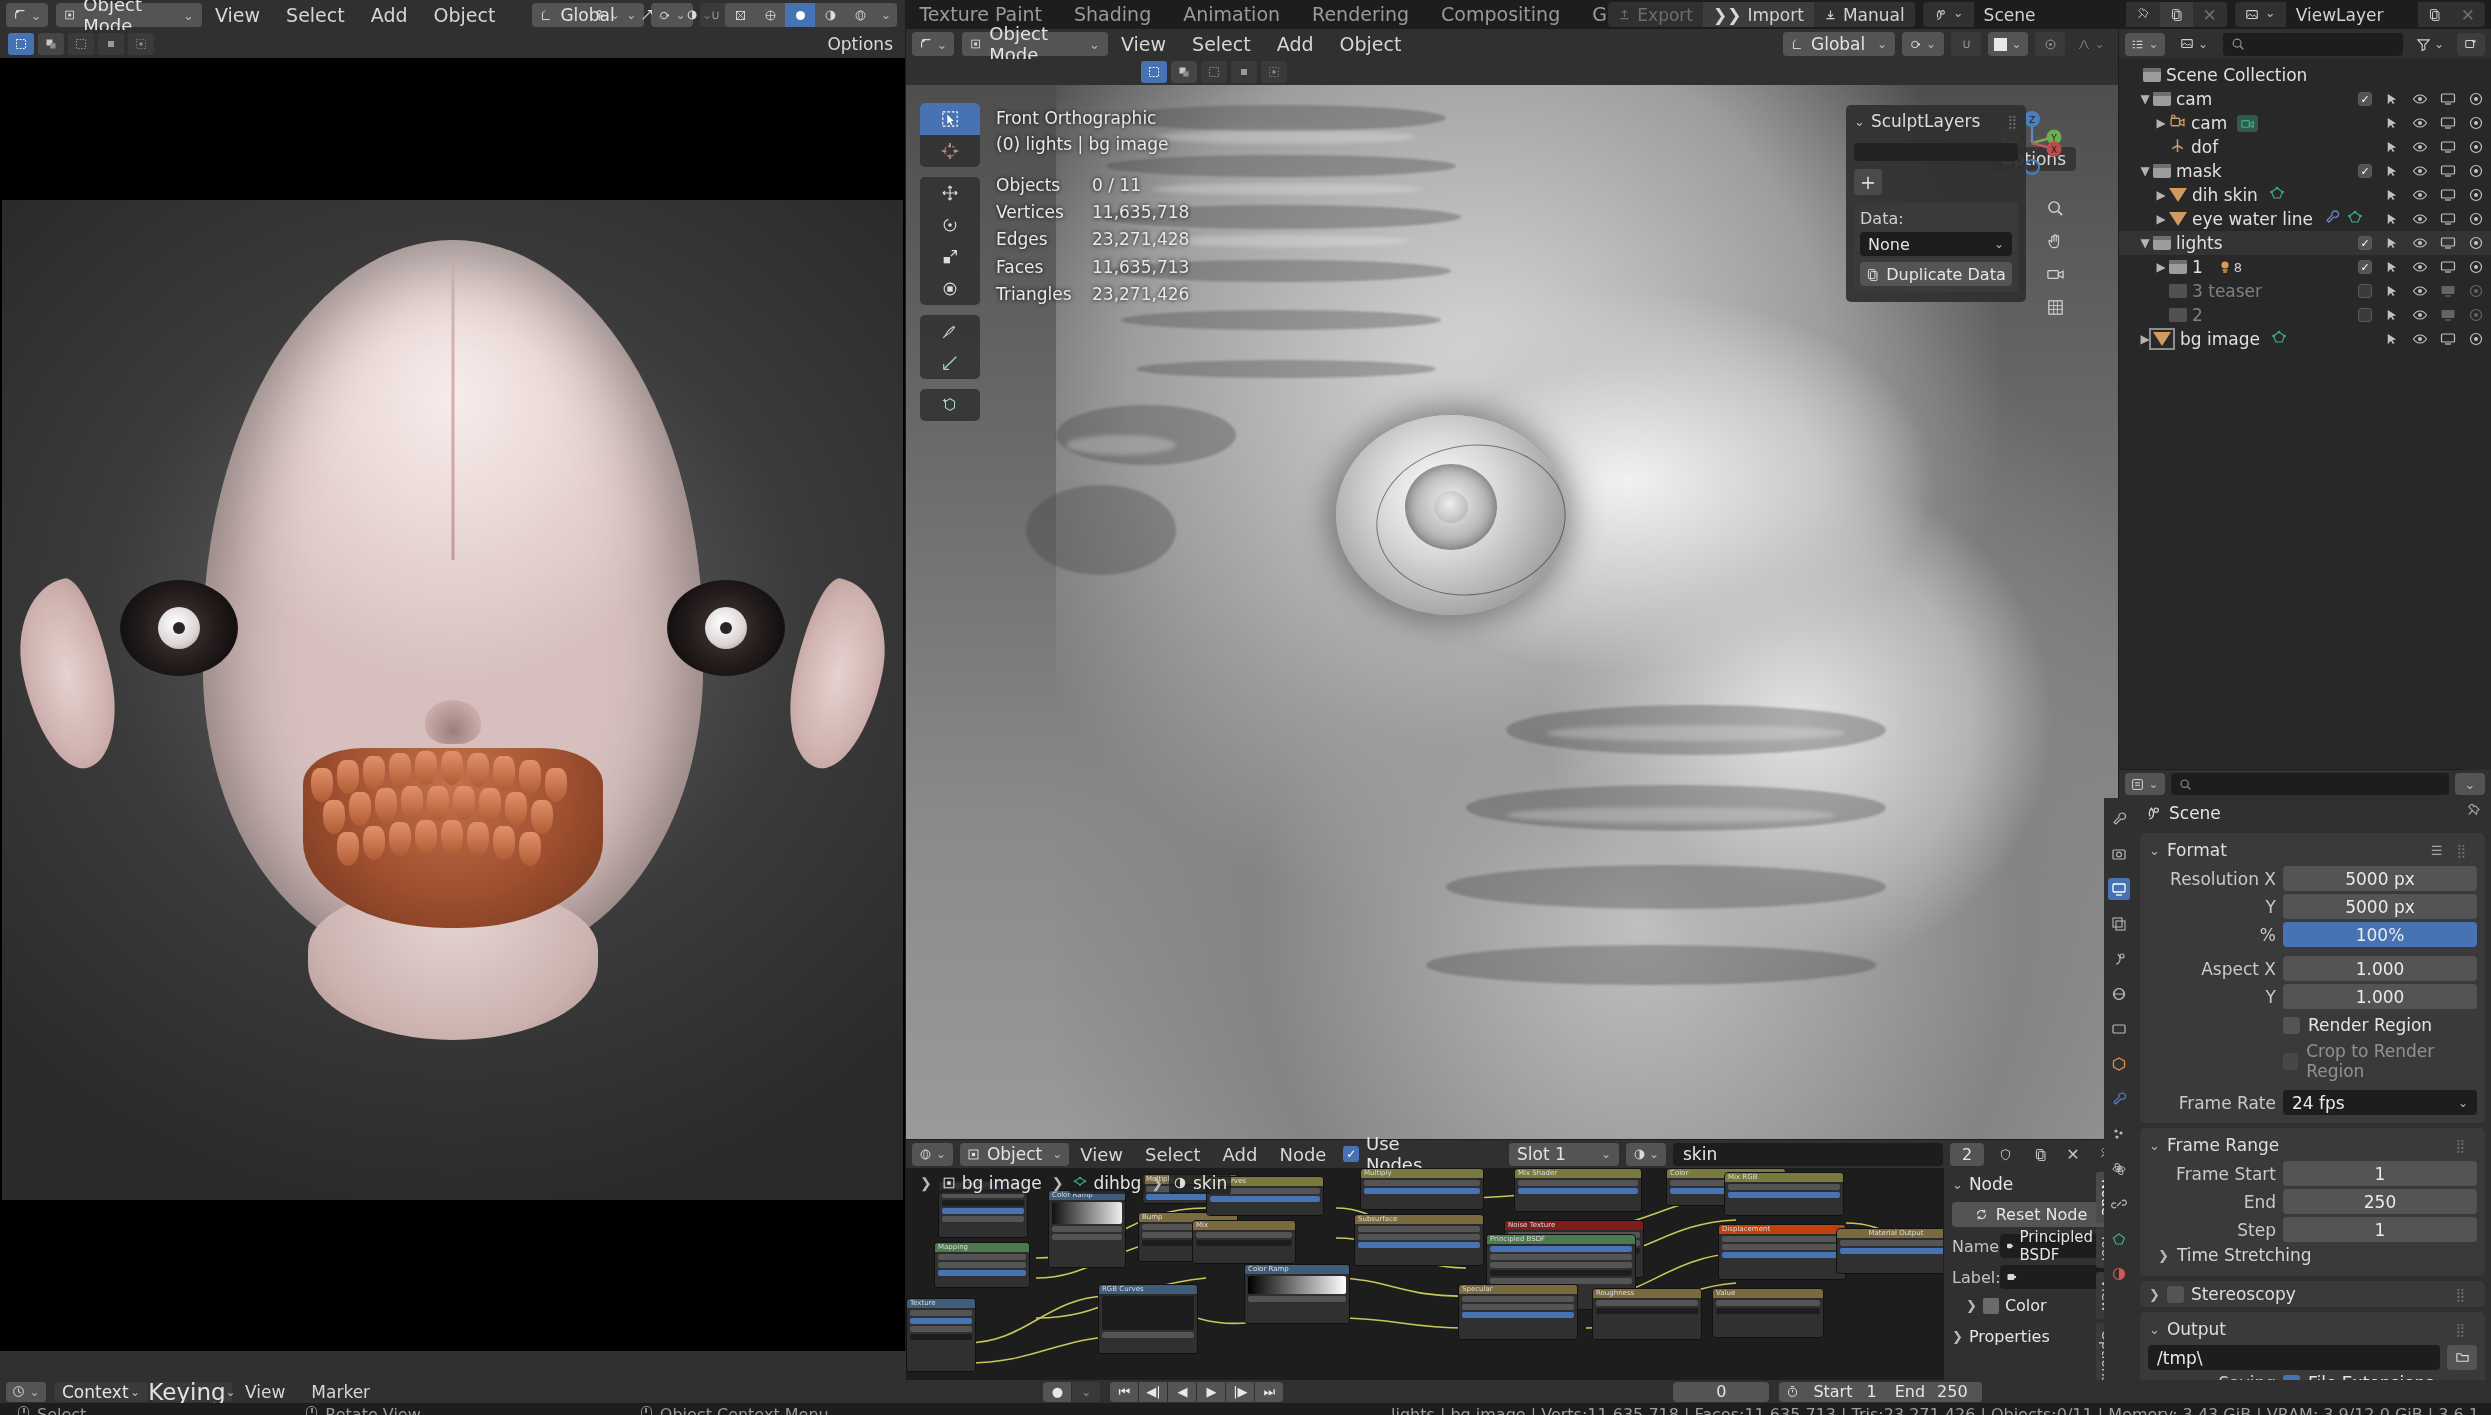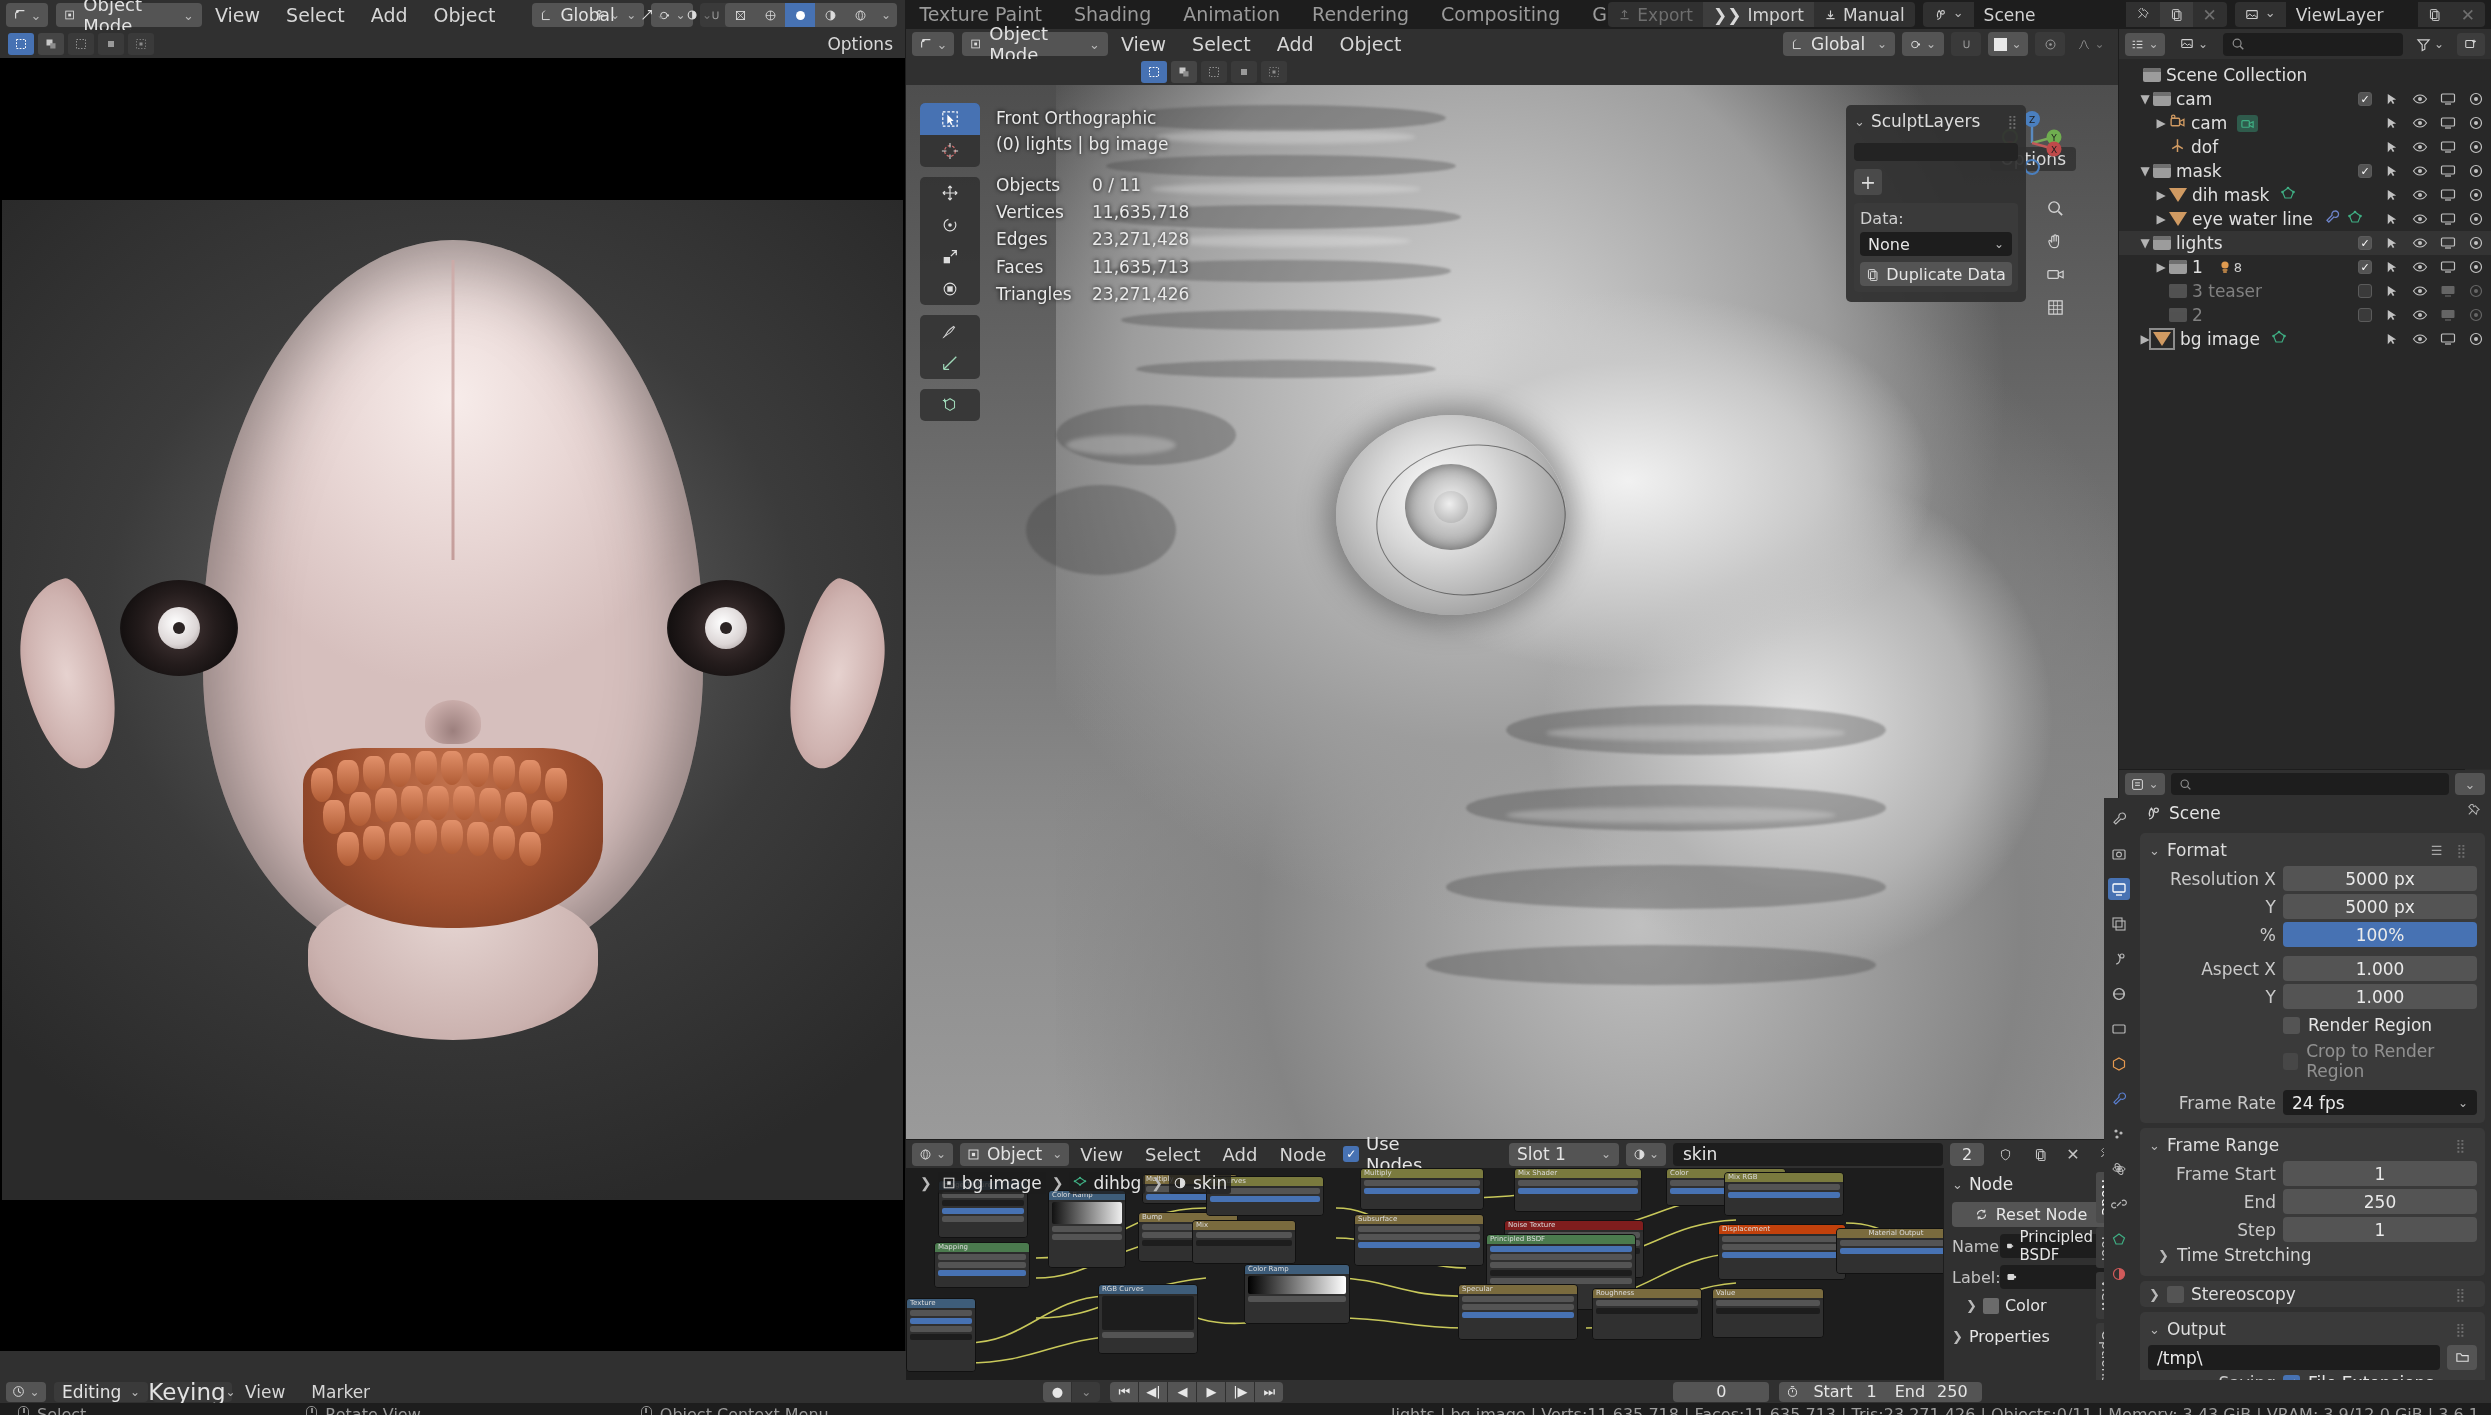--- a/index.html
+++ b/index.html
@@ -1381,21 +1381,21 @@
               <circle cx="8" cy="8" r="5.5" stroke="#cfcfcf" stroke-width="1.2" fill="none"></circle>
               <circle cx="8" cy="8" r="2" fill="#cfcfcf"></circle>
             </svg>
           </span>
       </span>
     </div>
 
     <div class="olrow" style="padding-left:34px;">
       <span class="oltw">▶</span>
       <span class="mIcon"></span>
-      <span class="olname">dih mask</span>
+      <span class="olname">dih skin</span>
       <span style="margin-left:11px;">
         <svg width="16" height="16" viewBox="0 0 16 16">
             <path d="M8 3l5.5 4-2.5 6h-6L2.5 7z" stroke="#3fae83" stroke-width="1.2" fill="none"></path>
             <circle cx="8" cy="3" r="1.3" fill="#3fae83"></circle>
             <circle cx="13.5" cy="7" r="1.3" fill="#3fae83"></circle>
             <circle cx="2.5" cy="7" r="1.3" fill="#3fae83"></circle>
           </svg>
       </span>
       <span class="olicons">
         <span class="oi">
@@ -1867,21 +1867,21 @@
 
   <div id="tlHdr">
     <div class="btn" style="width:40px;height:20px;gap:4px;">
       <svg width="13" height="13" viewBox="0 0 16 16">
           <circle cx="8" cy="8" r="6" stroke="#ddd" stroke-width="1.2" fill="none"></circle>
           <path d="M8 8V4M8 8l3 2" stroke="#ddd" stroke-width="1.3"></path>
         </svg>
       <span style="color:#b9b9b9;font-size:12px;">⌄</span>
     </div>
     <div class="btn" style="width:94px;height:20px;margin-left:8px;padding:0 8px;background:#3a3a3a;">
-      <span style="font-size:17px;">Editing</span>
+      <span style="font-size:17px;">Context</span>
       <span style="margin-left:auto;color:#b9b9b9;font-size:12px;">⌄</span>
     </div>
     <div class="btn" style="width:80px;height:20px;margin-left:4px;padding:0 8px;background:#3a3a3a;">
       <span style="font-size:23px;">Keying</span>
       <span style="margin-left:auto;color:#b9b9b9;font-size:12px;">⌄</span>
     </div>
     <div class="mi" style="font-size:17px;">View</div>
     <div class="mi" style="font-size:17px;">Marker</div>
   </div>
 

